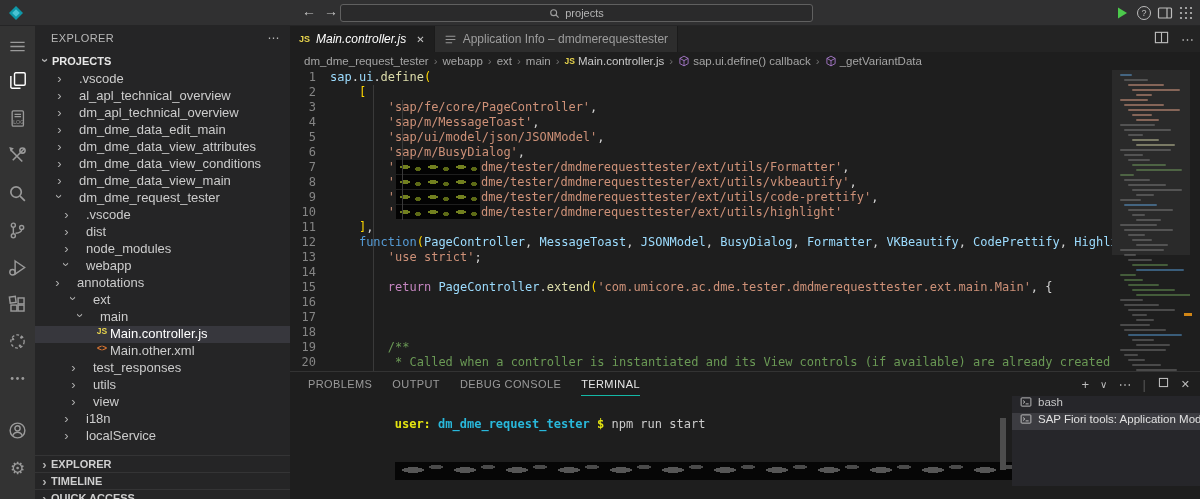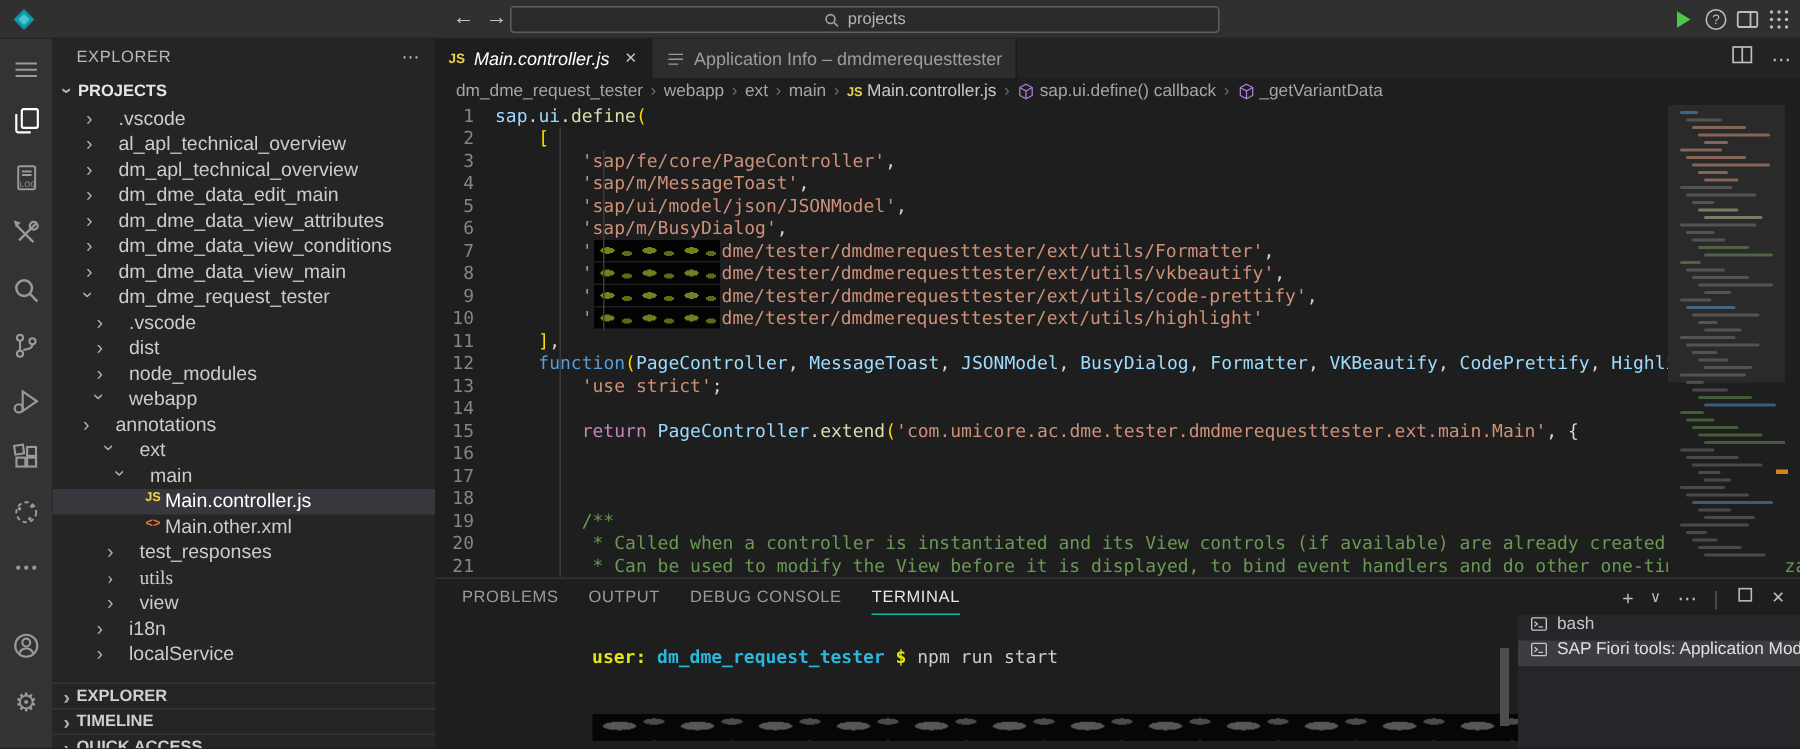--- a/index.html
+++ b/index.html
@@ -76,21 +76,21 @@
     background-image:radial-gradient(ellipse 7px 3px at 9px 7px,#72801f 69%,transparent 70%),
                      radial-gradient(ellipse 5px 2.5px at 22px 9px,#5d6a16 69%,transparent 70%);
     background-size:28px 14px}
   
   .minimap{position:absolute;left:822px;top:0;width:78px;height:315px;background:#1e1e1e;padding:4px 0 0 6px;overflow:hidden}
   .mm-slider{position:absolute;left:0;top:0;width:78px;height:185px;background:rgba(255,255,255,.055)}
   .mm-bar{height:2px;margin-bottom:3px;border-radius:1px}
   .mm-mark{position:absolute;left:894px;top:243px;width:8px;height:3px;background:#d18616}
 
   
-  .panel{position:absolute;left:0;top:359px;width:910px;height:114px;background:#1e1e1e;border-top:1px solid #333}
+  .panel{position:absolute;left:0;top:345px;width:910px;height:114px;background:#1e1e1e;border-top:1px solid #333}
   .panel-head{position:absolute;left:0;top:0;width:910px;height:24px;display:flex;align-items:center;gap:20px;padding-left:18px;font-size:11px;letter-spacing:.4px;color:#9a9a9a}
   .ptab{height:24px;display:flex;align-items:center;cursor:default}
   .ptab.active{color:#e7e7e7;border-bottom:1px solid #14b8a6}
   .panel-acts{position:absolute;right:10px;top:0;height:24px;display:flex;align-items:center;gap:11px;color:#bdbdbd;font-size:13px}
   .panel-acts svg{width:13px;height:13px}
   .pa-sep{color:#555}
   .term{position:absolute;left:18px;top:30px;width:694px;font-family:"DejaVu Sans Mono",monospace;font-size:12px;color:#ccc}
   .trow{white-space:pre;line-height:15px}
   .sg.ty{color:#e5e510;font-weight:bold}
   .sg.tc{color:#29b8db;font-weight:bold}
@@ -333,21 +333,21 @@
         <div class="titem" style="padding-left: 46px;">
           <span class="chev"></span>
           <span class="ficon i-xml">&lt;&gt;</span>
           <span>Main.other.xml</span>
         </div>
         <div class="titem ch-r" style="padding-left: 32px;">
           <span class="chev"></span>
           <span class="ficon"></span>
           <span>test_responses</span>
         </div>
-        <div class="titem ch-r" style="padding-left: 32px; font-family: Liberation Serif, serif;">
+        <div class="titem ch-r" style="padding-left: 32px;">
           <span class="chev"></span>
           <span class="ficon"></span>
           <span>utils</span>
         </div>
         <div class="titem ch-r" style="padding-left: 32px;">
           <span class="chev"></span>
           <span class="ficon"></span>
           <span>view</span>
         </div>
         <div class="titem ch-r" style="padding-left: 25px;">

